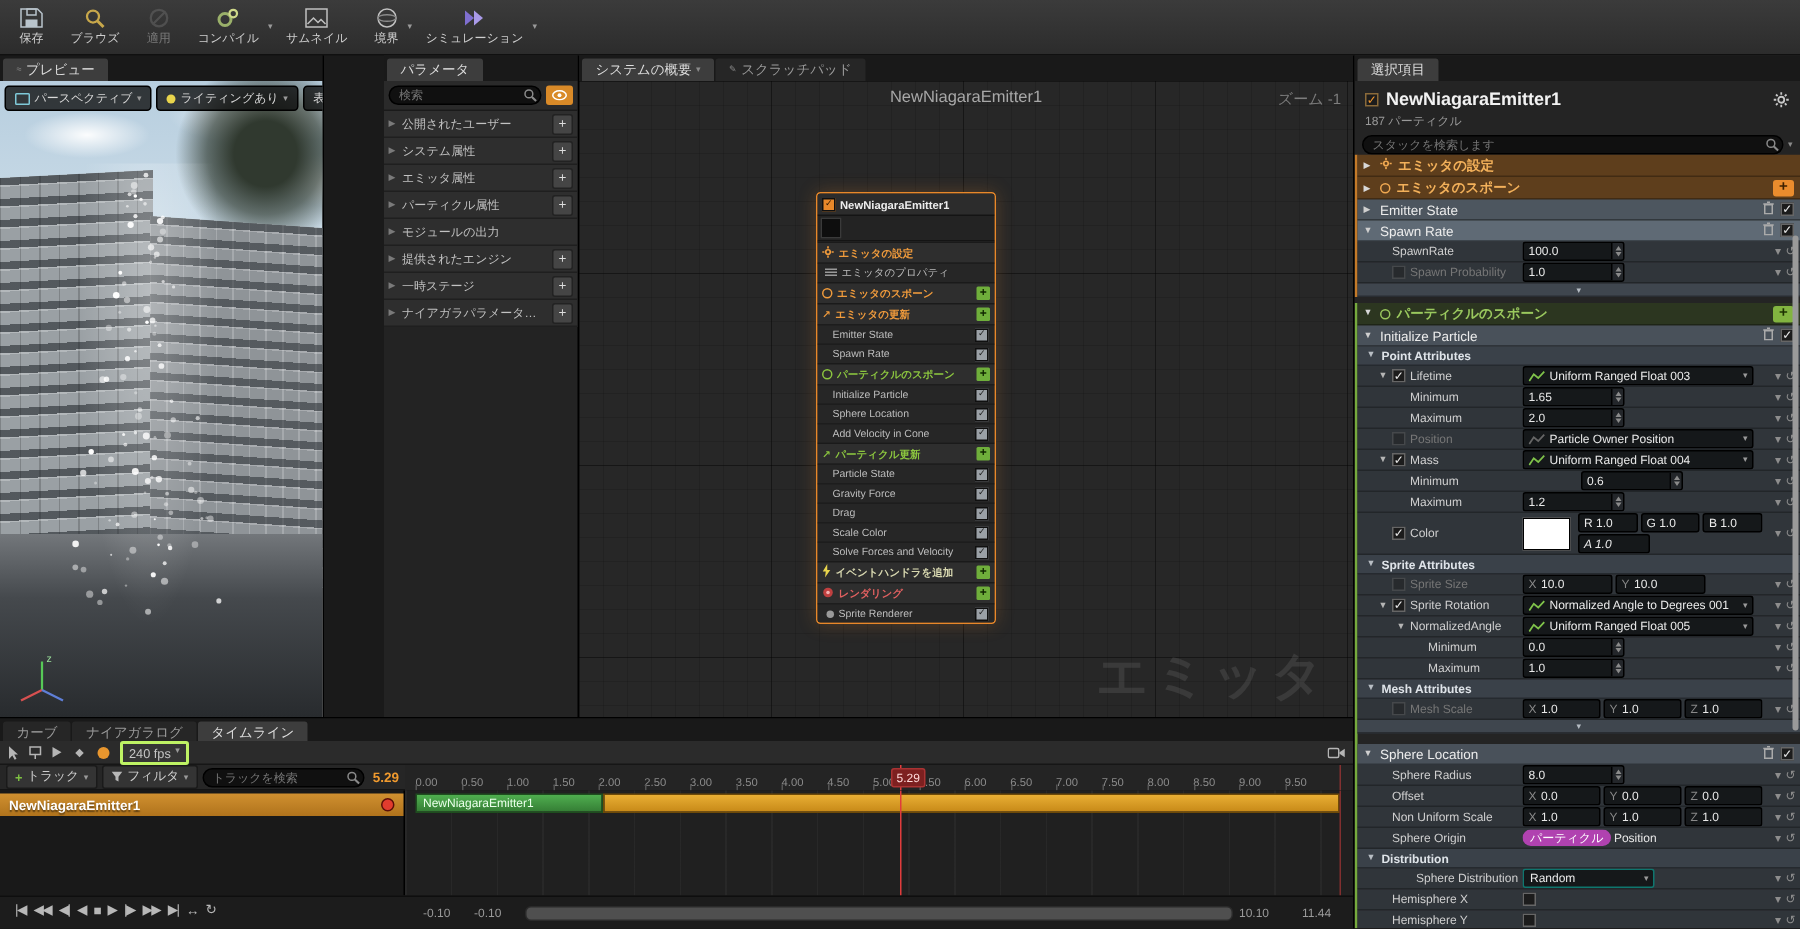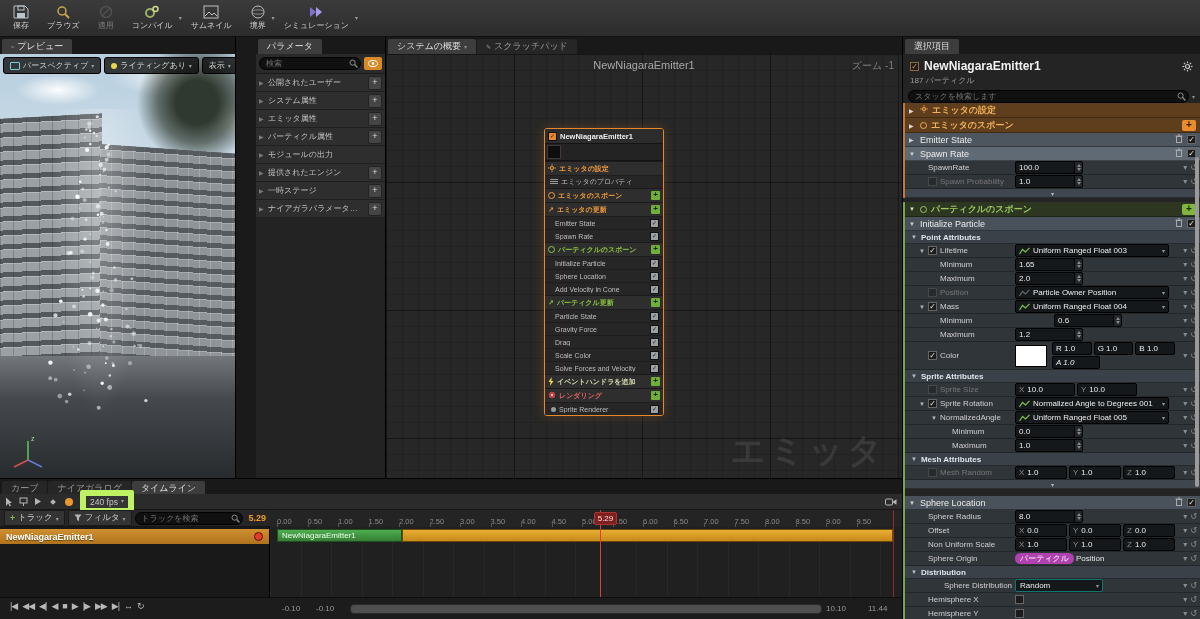--- a/index.html
+++ b/index.html
@@ -16,21 +16,21 @@
   .tb-item .dd{position:absolute;right:0;top:14px;font-size:6px;color:#9a9a9a;}
 
   
   .tabbar{height:17px;background:#191919;display:flex;align-items:flex-end;gap:1px;padding:1px 2px 0;box-sizing:border-box;}
   .tab{height:15px;display:flex;align-items:center;gap:3px;padding:0 9px;font-size:9px;color:#9a9a9a;
     background:#262626;border-radius:2px 2px 0 0;white-space:nowrap;}
   .tab.active{background:#3d3d3d;color:#dedede;}
   .tab .tiny{font-size:6px;color:#8a8a8a;}
 
   
-  .preview{position:absolute;left:0;top:37px;width:236px;height:441px;background:#101010;border-right:1px solid #000;box-sizing:border-box;}
+  .preview{position:absolute;left:0;top:37px;width:216px;height:441px;background:#101010;border-right:1px solid #000;box-sizing:border-box;}
   .vp{position:absolute;left:0;top:17px;right:0;bottom:0;overflow:hidden;background:#222;}
   .sky{position:absolute;inset:0;background:linear-gradient(180deg,#b7cedf 0%,#d7e4ec 40%,#e8edf0 58%);}
   .clouds{position:absolute;inset:0;background:
     radial-gradient(60px 22px at 58px 36px,rgba(255,255,255,.95),transparent 70%),
     radial-gradient(90px 30px at 175px 22px,rgba(255,255,255,.9),transparent 70%),
     radial-gradient(70px 26px at 228px 66px,rgba(255,255,255,.85),transparent 70%),
     radial-gradient(90px 34px at 20px 92px,rgba(255,255,255,.75),transparent 70%);}
   .bldg-l{position:absolute;left:0;top:62px;width:102px;height:264px;background:#9aa0a4;transform:skewY(-3deg);
     background-image:repeating-linear-gradient(180deg,rgba(25,30,35,.55) 0 5px,rgba(255,255,255,.25) 5px 6px,transparent 6px 14px),
     repeating-linear-gradient(90deg,rgba(0,0,0,.18) 0 1px,transparent 1px 13px);}
@@ -150,21 +150,21 @@
   .selbox{width:86px;background:#15181a;border:1px solid #0f766e;border-radius:2px;height:11px;display:flex;align-items:center;}
   .selbox .v{flex:1;padding:0 4px;color:#eaeaea;}
   .selbox .dd{padding:0 3px;font-size:6px;color:#9a9a9a;}
   .sel-scroll{position:absolute;right:1px;top:120px;width:4px;height:330px;background:#9a9a9a;border-radius:2px;}
 
   
   .tl{position:absolute;left:0;top:478px;width:902px;height:141px;background:#1f1f1f;border-top:1px solid #000;box-sizing:border-box;}
   .tl-toolbar{position:absolute;left:0;top:15px;width:100%;height:16px;background:#2b2b2b;border-bottom:1px solid #161616;
     display:flex;align-items:center;gap:6px;padding:0 5px;box-sizing:border-box;}
   .tl-tool{display:flex;align-items:center;}
-  .fps{display:flex;align-items:flex-start;gap:3px;color:#c5c5c5;font-size:8.5px;padding:1px 4px;background:#353535;border:6px solid #bef264;border-radius:2px;}
+  .fps{display:flex;align-items:flex-start;gap:3px;color:#c5c5c5;font-size:8.5px;padding:1px 4px;background:#353535;border:2px solid #bef264;border-radius:2px;}
   .fps .dd{font-size:6px;color:#9a9a9a;}
   .tl-controls{position:absolute;left:0;top:31px;width:270px;height:17px;background:#262626;border-bottom:1px solid #141414;
     display:flex;align-items:center;gap:3px;padding:0 4px;box-sizing:border-box;}
   .tl-btn{display:flex;align-items:center;gap:3px;background:#343434;border:1px solid #1a1a1a;border-radius:2px;
     color:#cfcfcf;font-size:8.5px;padding:1px 5px;white-space:nowrap;}
   .tl-btn .plus{color:#7ec142;font-weight:bold;}
   .tl-btn .dd{font-size:6px;color:#9a9a9a;}
   .tl-time{color:#f09a2e;font-size:9px;font-weight:bold;margin-left:2px;}
   .ruler{position:absolute;left:270px;top:31px;width:632px;height:17px;background:#242424;border-bottom:1px solid #141414;overflow:hidden;}
   .tick{position:absolute;bottom:1px;font-size:7.5px;color:#8a8a8a;}
@@ -1022,21 +1022,21 @@
             </span>
           </div>
           <div class="s-sub">
             <span class="arr">▼</span>
             <span>Mesh Attributes</span>
           </div>
           <div class="s-row dim">
             <span class="lab" style="padding-left: 14px;">
               <span class="arr"></span>
               <span class="cb dim"></span>
-              <span>Mesh Random</span>
+              <span>Mesh Scale</span>
             </span>
             <span class="val">
               <span class="vbox">
                 <i>X</i>
                 <b>1.0</b>
               </span>
               <span class="vbox">
                 <i>Y</i>
                 <b>1.0</b>
               </span>

